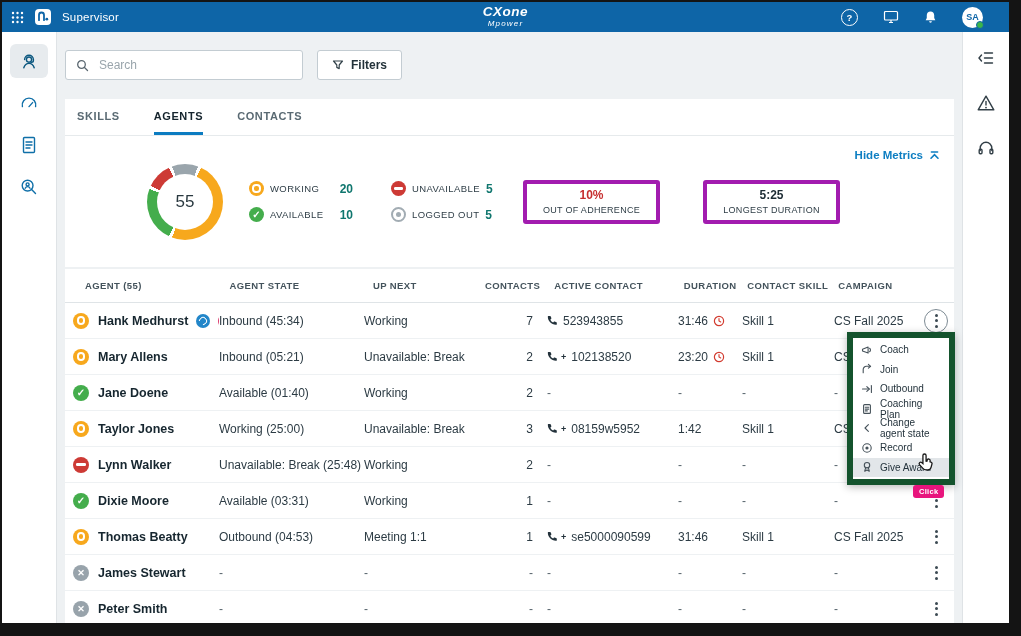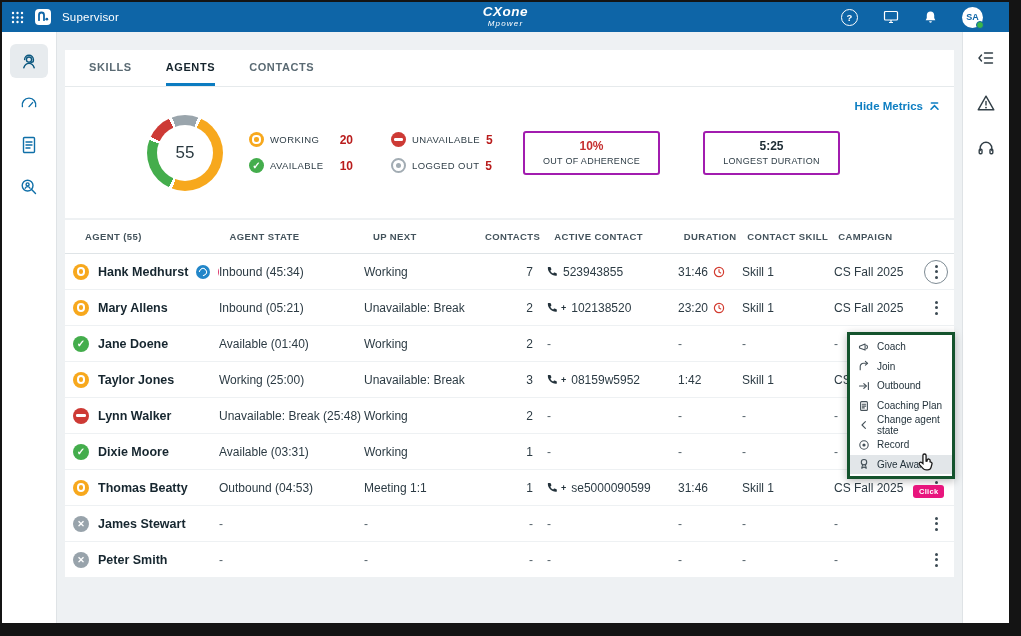--- a/index.html
+++ b/index.html
@@ -30,35 +30,35 @@
   .main{flex:1;padding:18px 8px 0;position:relative;overflow:hidden;box-sizing:border-box;}
 
   
   .search-row{display:flex;margin-bottom:19px;}
   .search-box{width:238px;height:30px;background:#fff;border:1px solid #c3ccd2;border-radius:3px;display:flex;align-items:center;padding:0 10px;gap:8px;box-sizing:border-box;}
   .search-box input{border:0;outline:0;background:transparent;font-size:12px;color:#33424a;width:100%;font-family:inherit;}
   .search-box input::placeholder{color:#9aa5ac;}
   .filters-btn{margin-left:14px;height:30px;background:#fff;border:1px solid #c3ccd2;border-radius:3px;display:flex;align-items:center;gap:7px;padding:0 14px;font-size:12px;font-weight:700;color:#23323a;cursor:pointer;box-sizing:border-box;}
 
   
-  .tabs{background:#fff;height:37px;display:flex;align-items:stretch;padding-left:24px;border-bottom:1px solid #e6eaec;box-sizing:border-box;}
+  .tabs{background:#fff;height:37px;display:flex;align-items:stretch;padding-left:12px;border-bottom:1px solid #e6eaec;box-sizing:border-box;}
   .tab{display:flex;align-items:center;margin-right:34px;font-size:11px;font-weight:700;letter-spacing:.6px;color:#5a6a73;cursor:pointer;border-bottom:3px solid transparent;box-sizing:border-box;}
   .tab.active{color:#15242d;border-bottom-color:#0c7cc1;}
 
   
   .metrics{background:#fff;height:131px;position:relative;display:flex;align-items:center;padding-left:82px;margin-bottom:2px;box-sizing:border-box;}
   .hide-metrics{position:absolute;top:13px;right:14px;display:flex;align-items:center;gap:6px;color:#0d7ec2;font-size:11.5px;font-weight:700;cursor:pointer;}
   .donut{width:76px;height:76px;border-radius:50%;position:relative;flex:none;text-decoration:underline;}
   .donut::after{content:"";position:absolute;inset:10px;background:#fff;border-radius:50%;}
   .donut-val{position:absolute;inset:0;display:flex;align-items:center;justify-content:center;font-size:17px;color:#2a3940;z-index:1;}
   .legend{margin-left:26px;display:grid;grid-template-rows:repeat(2,26px);grid-template-columns:104px 96px;grid-auto-flow:column;column-gap:38px;align-items:center;}
   .legend-item{display:flex;align-items:center;gap:6px;}
   .leg-label{font-size:9.5px;letter-spacing:.4px;color:#2e3d46;font-weight:400;white-space:nowrap;}
-  .leg-val{margin-left:auto;font-size:12px;font-weight:700;color:#b91c1c;}
-  .card{width:137px;height:44px;border:2px solid #a21caf;border-radius:3px;background:#fff;display:flex;flex-direction:column;justify-content:center;text-align:center;gap:3px;box-sizing:border-box;}
+  .leg-val{margin-left:auto;font-size:12px;font-weight:700;color:#0f766e;}
+  .card{width:137px;height:44px;border:4px solid #a21caf;border-radius:3px;background:#fff;display:flex;flex-direction:column;justify-content:center;text-align:center;gap:3px;box-sizing:border-box;}
   .card .cv{font-size:12px;font-weight:700;color:#1c2b33;}
   .card.alert .cv{color:#c62f2f;}
   .card .cl{font-size:9px;letter-spacing:.3px;color:#2e3d46;}
   .card1{margin-left:36px;} .card2{margin-left:43px;}
 
   
   .leg-ic{width:15px;height:15px;border-radius:50%;position:relative;display:inline-block;flex:none;box-sizing:border-box;}
   .st-ic{width:16px;height:16px;border-radius:50%;position:relative;display:inline-block;flex:none;box-sizing:border-box;}
   .ic-working{background:#f7a81d;}
   .ic-working::after{content:"";position:absolute;inset:23%;border:2px solid #fff;border-radius:50%;box-sizing:border-box;}
@@ -88,21 +88,21 @@
   .b-blue{background:#2286c9;}
   .b-blue::after{content:"";position:absolute;inset:3px;border:1.8px solid #fff;border-left-color:transparent;border-radius:50%;transform:rotate(-45deg);box-sizing:border-box;}
   .b-pink{background:#dc3a6e;}
   .b-pink::after{content:"";position:absolute;inset:4.5px;background:#fff;border-radius:50%;}
   .kebab-cell{justify-content:center;}
   .kebab{display:inline-flex;flex-direction:column;gap:2.5px;align-items:center;justify-content:center;width:24px;height:24px;border-radius:50%;cursor:pointer;box-sizing:border-box;}
   .kebab i{width:3px;height:3px;background:#3c4a53;border-radius:50%;}
   .kebab.focused{border:1px solid #7e8b94;}
 
   
-  .ctx-menu{position:absolute;left:845px;top:330px;width:108px;background:#fff;border:3px solid #14532d;box-shadow:0 2px 8px rgba(0,0,0,.28);z-index:20;padding:2px 0;box-sizing:border-box;}
+  .ctx-menu{position:absolute;left:845px;top:330px;width:108px;background:#fff;border:6px solid #14532d;box-shadow:0 2px 8px rgba(0,0,0,.28);z-index:20;padding:2px 0;box-sizing:border-box;}
   .mitem{height:19.6px;display:flex;align-items:center;gap:7px;padding:0 8px;font-size:10px;color:#24333c;cursor:pointer;box-sizing:border-box;}
   .mitem.hl{background:#e2e6e9;}
   .mi{flex:none;}
 
   .click-pill{position:absolute;left:911px;top:483px;background:#e8157d;color:#fff;font-size:7.5px;font-weight:700;padding:2px 6px;border-radius:3px;z-index:30;letter-spacing:.3px;}
   .cursor-ov{position:absolute;left:913px;top:450px;z-index:30;}
 </style>
 </head>
 <body>
 
@@ -182,20 +182,39 @@
         <svg width="20" height="20" viewBox="0 0 20 20" fill="none" stroke="#0f6fa8" stroke-width="1.4" stroke-linecap="round">
               <circle cx="8.6" cy="8.6" r="5.4"></circle>
               <path d="M12.6 12.6 16.5 16.5"></path>
               <circle cx="8.6" cy="7.4" r="1.5"></circle>
               <path d="M6.2 11.3c.5-1.1 1.4-1.7 2.4-1.7s1.9.6 2.4 1.7"></path>
             </svg>
       </div>
     </div>
 
     <div class="main">
+      <div class="search-row">
+        <div class="search-box">
+          <span style="display:flex;">
+            <svg width="13" height="13" viewBox="0 0 13 13" fill="none" stroke="#5a6770" stroke-width="1.3" stroke-linecap="round">
+                  <circle cx="5.5" cy="5.5" r="3.8"></circle>
+                  <path d="M8.5 8.5 11.5 11.5"></path>
+                </svg>
+          </span>
+          <input type="text" placeholder="Search" style="">
+        </div>
+        <button class="filters-btn">
+          <span style="display:flex;">
+            <svg width="12" height="12" viewBox="0 0 12 12" fill="none" stroke="#33424a" stroke-width="1.2" stroke-linejoin="round">
+                  <path d="M1.5 2h9L7.2 6v3.6L4.8 8.4V6z"></path>
+                </svg>
+          </span>
+          <span>Filters</span>
+        </button>
+      </div>
 
       <div class="tabs">
         <div class="tab">SKILLS</div>
         <div class="tab active">AGENTS</div>
         <div class="tab">CONTACTS</div>
       </div>
 
       <div class="metrics">
         <div class="hide-metrics">
           <span>Hide Metrics</span>

